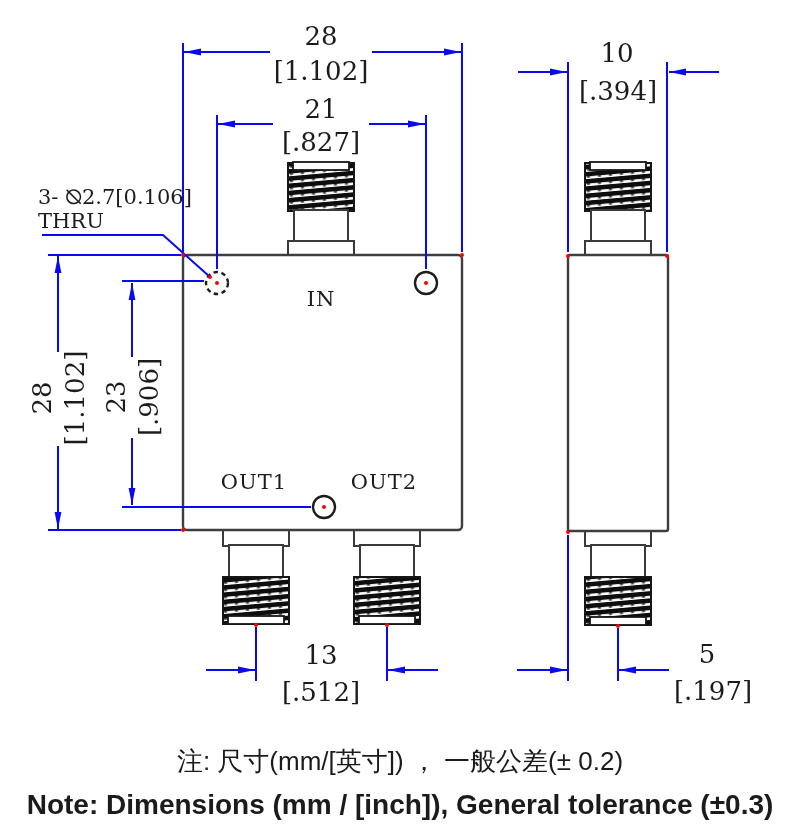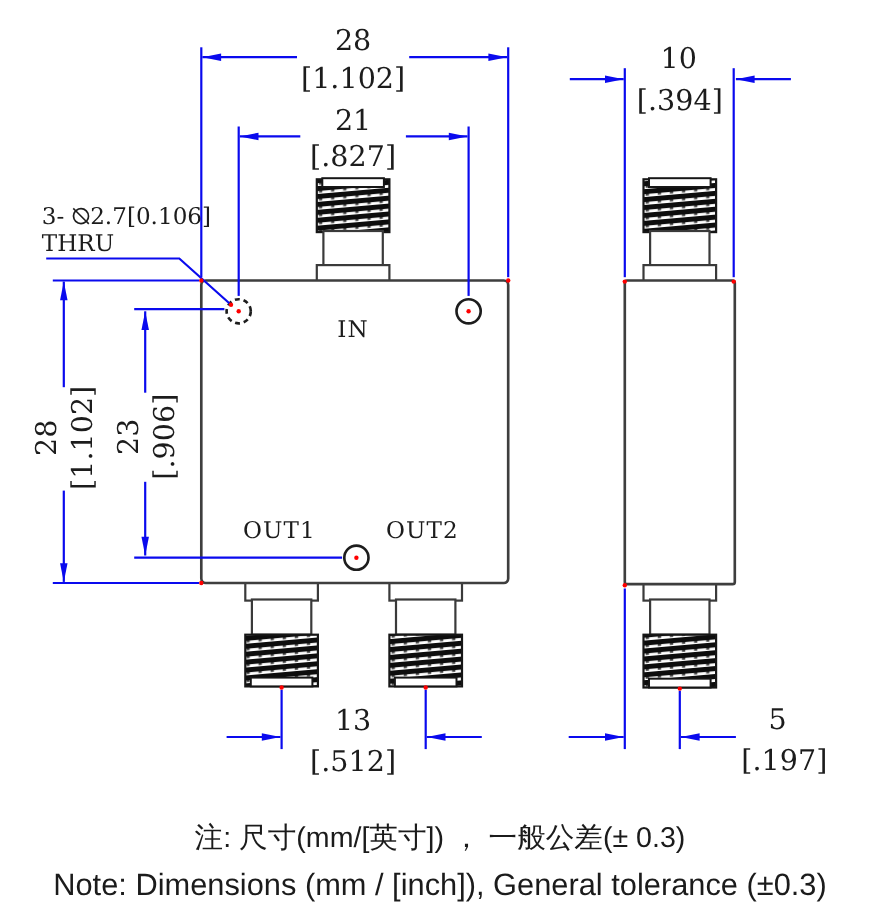--- a/index.html
+++ b/index.html
@@ -22,21 +22,21 @@
   .dimline{stroke:var(--c-dim);stroke-width:2;fill:none;}
   .dimarrow{fill:var(--c-dim);stroke:none;}
   .reddot{fill:var(--c-marker);stroke:none;}
   .dimtext{font-family:"DejaVu Serif",serif;font-size:26px;fill:var(--c-text);}
   .calltext{font-family:"DejaVu Serif",serif;font-size:21px;fill:var(--c-text);}
   .porttext{font-family:"DejaVu Serif",serif;font-size:21px;letter-spacing:1px;fill:var(--c-text);}
   .mid{text-anchor:middle;}
   
   .notes{width:800px;text-align:center;color:#1b1b1b;font-family:"Liberation Sans",sans-serif;}
   .note-cn{font-size:26px;line-height:32px;margin-top:25px;}
-  .note-en{font-size:28px;line-height:34px;margin-top:11px;}
+  .note-en{font-size:28px;line-height:34px;margin-top:11px;font-weight:bold;}
 </style>
 </head>
 <body>
 
 <div class="stage">
 
 <svg width="800" height="720" viewBox="0 0 800 720">
   <defs>
     <pattern id="thrpat" width="11" height="7.2" patternUnits="userSpaceOnUse" patternTransform="skewY(-5)">
       <rect width="11" height="7.2" fill="#ffffff"></rect>
@@ -189,17 +189,17 @@
     <circle class="reddot" cx="387" cy="625" r="2"></circle>
     <circle class="reddot" cx="568" cy="256" r="2"></circle>
     <circle class="reddot" cx="667" cy="256" r="2"></circle>
     <circle class="reddot" cx="568" cy="532" r="2"></circle>
     <circle class="reddot" cx="618" cy="626" r="2"></circle>
     <circle class="reddot" cx="210" cy="277" r="2"></circle>
   </g>
 </svg>
 
 <div class="notes">
-  <div class="note-cn">注: 尺寸(mm/[英寸]) ， 一般公差(± 0.3)</div>
+  <div class="note-cn">注: 尺寸(mm/[英寸]) ， 一般公差(± 0.2)</div>
   <div class="note-en">Note: Dimensions (mm / [inch]), General tolerance (±0.3)</div>
 </div>
 
 </div>
 
 </body></html>

